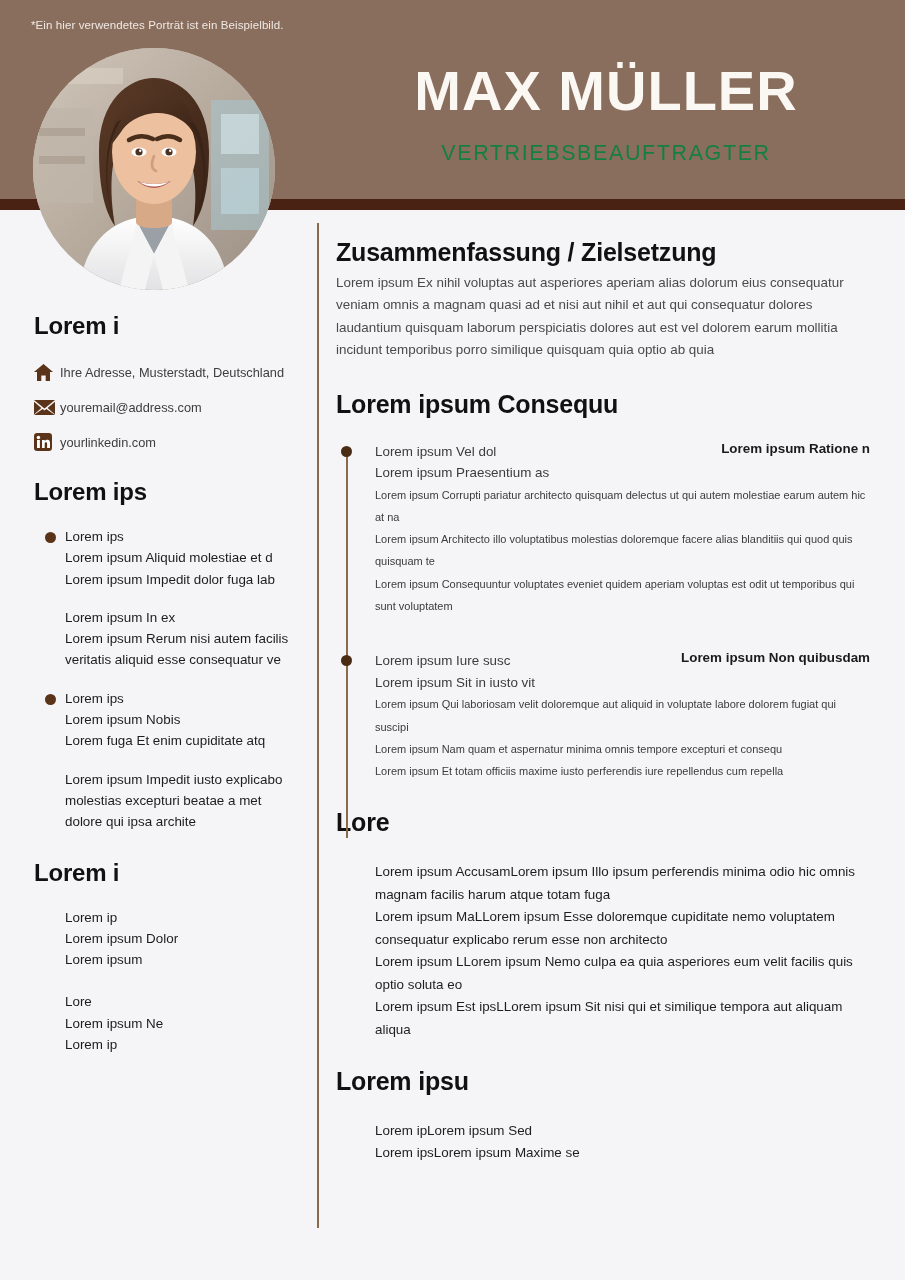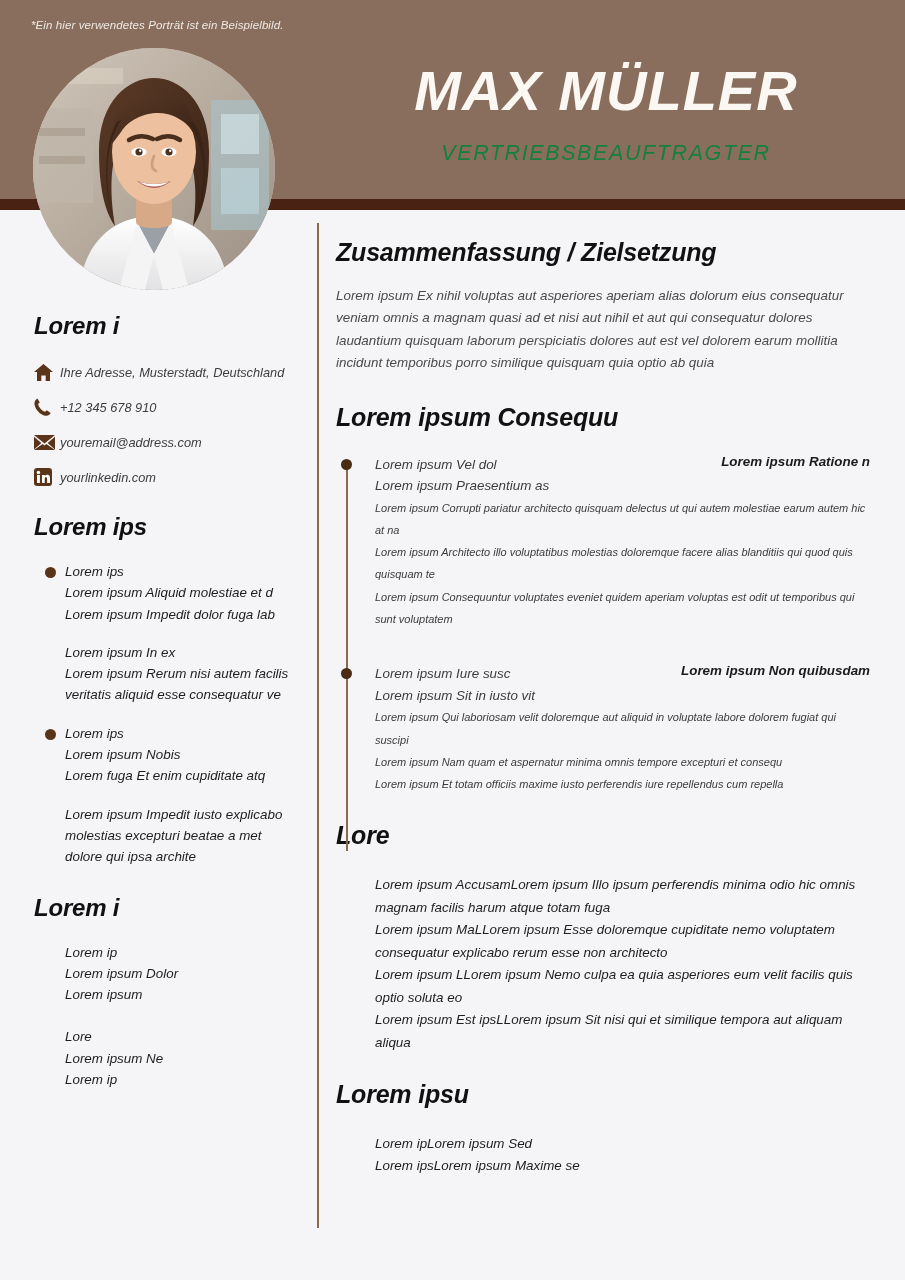--- a/index.html
+++ b/index.html
@@ -10,21 +10,20 @@
     background: #f5f4f7;
     font-family: "Liberation Sans", sans-serif;
     overflow: hidden;
   }
 
   .page {
     position: relative;
     width: 825px;
     height: 1280px;
     background: #f5f4f7;
-    font-style: italic;
   }
 
   
   .header-band {
     position: absolute;
     left: 0; top: 0;
     width: 905px;
     height: 199px;
     background: #8a6e5d;
   }
@@ -145,21 +144,21 @@
     width: 540px;
   }
   .main-h {
     font-size: 25px;
     font-weight: bold;
     color: #111111;
     letter-spacing: -0.2px;
     line-height: 1.15;
   }
   .summary {
-    margin-top: 18px;
+    margin-top: 5px;
     font-size: 13.4px;
     color: #4a4a4a;
     line-height: 22.5px;
     width: 525px;
   }
   .main-sec { margin-top: 28px; }
 
   
   .tl-entry {
     position: relative;
@@ -300,28 +299,20 @@
       <div class="contact-row">
         <span class="contact-ico">
           <svg width="19" height="17" viewBox="0 0 19 17">
               <path d="M9.5 0 L19 8 H16 V17 H11.7 V11.6 H7.3 V17 H3 V8 H0 Z" fill="#5a3318"></path>
             </svg>
         </span>
         <span class="contact-txt">Ihre Adresse, Musterstadt, Deutschland</span>
       </div>
       <div class="contact-row">
         <span class="contact-ico">
-          <svg width="17" height="18" viewBox="0 0 17 18">
-              <path d="M3.4 0.6 C1.2 1.8 0 4.2 0.6 7 C1.7 12 6.2 16.6 11.1 17.7 C13.6 18.2 15.8 17.1 16.6 15 L12.8 12.3 C12 13.6 10.9 14 9.7 13.3 C7.4 12 5.3 9.6 4.4 7.2 C4 6 4.5 5 5.8 4.4 Z" fill="#5a3318"></path>
-            </svg>
-        </span>
-        <span class="contact-txt">+12 345 678 910</span>
-      </div>
-      <div class="contact-row">
-        <span class="contact-ico">
           <svg width="21" height="15" viewBox="0 0 21 15">
               <path d="M0 0 H21 L10.5 8.4 Z" fill="#5a3318"></path>
               <path d="M0 1.8 L7.4 8 L0 14.6 Z" fill="#5a3318"></path>
               <path d="M21 1.8 L13.6 8 L21 14.6 Z" fill="#5a3318"></path>
               <path d="M0 15 L8.6 9 L10.5 10.4 L12.4 9 L21 15 Z" fill="#5a3318"></path>
             </svg>
         </span>
         <span class="contact-txt">youremail@address.com</span>
       </div>
       <div class="contact-row">

